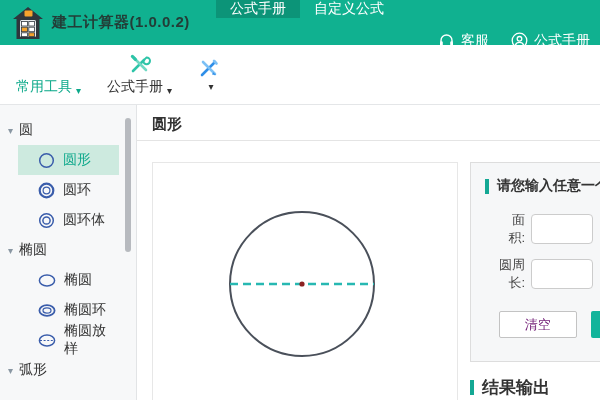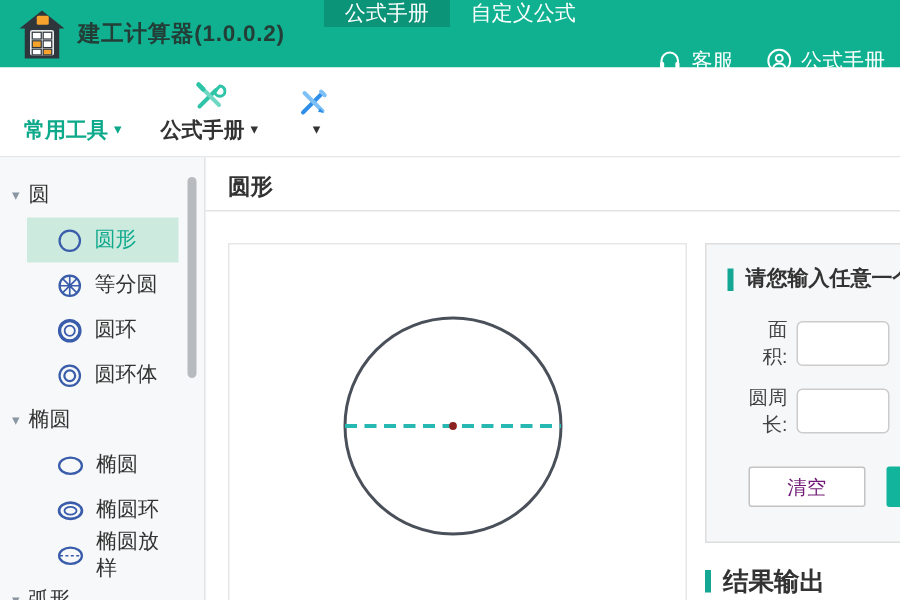--- a/index.html
+++ b/index.html
@@ -16,21 +16,21 @@
   .menu-item { display:flex; align-items:center; padding:0 14px; font-size:14px; color:#fff; cursor:pointer; }
   .menu-item.active { background:#0c9478; }
   .header-right { margin-left:auto; display:flex; align-items:center; padding-right:10px;margin-top:36px; }
   .hr-item { display:flex; align-items:center; margin-left:22px; font-size:14px; color:#fff; cursor:pointer; }
   .hr-item svg { margin-right:6px; }
 
   
   .toolbar { height:60px; background:#fff; border-bottom:1px solid #e4e6e8; display:flex; align-items:center; padding-left:16px; }
   .tool { display:flex; flex-direction:column; align-items:center; margin-right:26px; cursor:pointer; }
   .tool .t-icon { height:22px; display:flex; align-items:center; justify-content:center; margin-bottom:3px; }
-  .tool .t-label { font-size:14px; font-weight:bold; color:#333; display:flex; align-items:center; }
+  .tool .t-label { font-size:14px; font-weight:normal; color:#333; display:flex; align-items:flex-end; }
   .tool.active .t-label { color:#0ca98a; }
   .caret { font-size:10px; margin-left:4px; line-height:1; }
   .grid-icon { display:grid; grid-template-columns:9px 9px; grid-template-rows:9px 9px; gap:2px; }
   .grid-icon span { background:#f5a32c; border-radius:2px; }
 
   
   .body { display:flex; height:295px; }
 
   
   .sidebar { position:relative; width:137px; flex:0 0 137px; background:#f7f8f9; border-right:1px solid #e2e4e6; overflow:hidden; }
@@ -159,27 +159,20 @@
           <span>圆</span>
         </div>
 
         <div class="tree-item selected">
           <svg width="17" height="17" viewBox="0 0 17 17" fill="none">
             <circle cx="8.5" cy="8.5" r="6.8" stroke="#3a5dab" stroke-width="1.5"></circle>
           </svg>
           <span>圆形</span>
         </div>
 
-        <div class="tree-item">
-          <svg width="17" height="17" viewBox="0 0 17 17" fill="none" stroke="#3a5dab">
-            <circle cx="8.5" cy="8.5" r="6.8" stroke-width="1.5"></circle>
-            <path d="M8.5 1.7 V15.3 M1.7 8.5 H15.3 M3.7 3.7 L13.3 13.3 M13.3 3.7 L3.7 13.3" stroke-width="1.1"></path>
-          </svg>
-          <span>等分圆</span>
-        </div>
 
         <div class="tree-item">
           <svg width="17" height="17" viewBox="0 0 17 17" fill="none" stroke="#3a5dab">
             <circle cx="8.5" cy="8.5" r="6.8" stroke-width="2.2"></circle>
             <circle cx="8.5" cy="8.5" r="3.4" stroke-width="1.2"></circle>
           </svg>
           <span>圆环</span>
         </div>
 
         <div class="tree-item">

